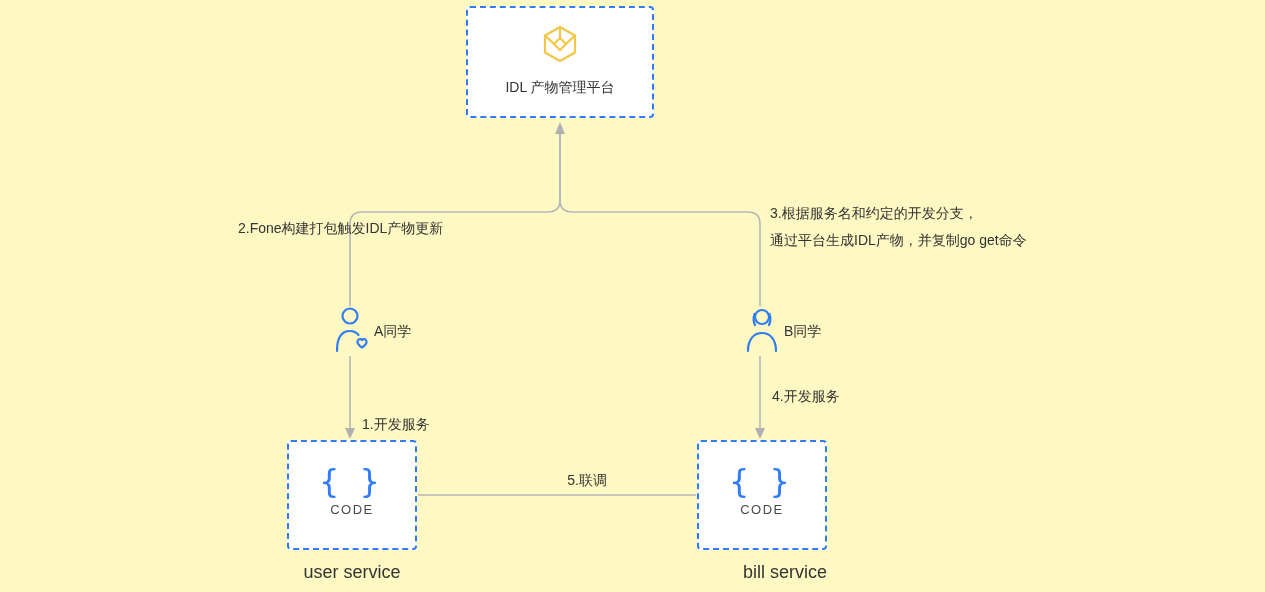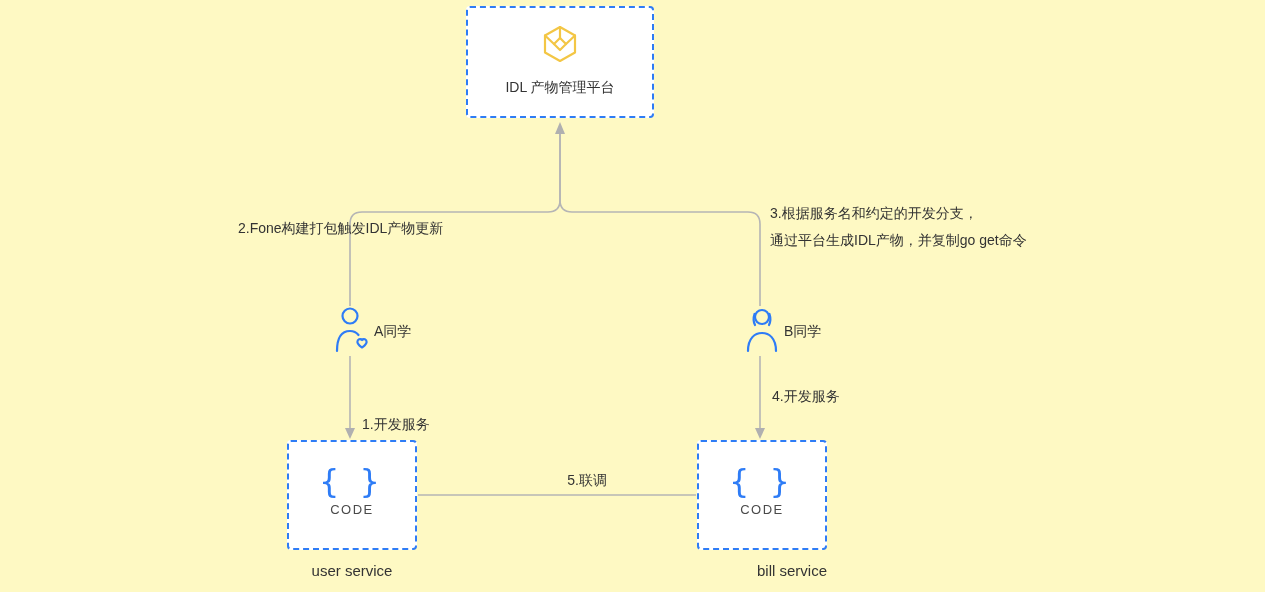--- a/index.html
+++ b/index.html
@@ -52,21 +52,21 @@
     margin-top: 4px;
     font-size: 13px;
     letter-spacing: 1.5px;
     color: #4a4a4a;
   }
   .service-caption {
     position: absolute;
     width: 130px;
     top: 562px;
     text-align: center;
-    font-size: 15px;
+    font-size: 18px;
     color: #333333;
   }
   .service-caption.user { left: 287px; }
   .service-caption.bill { left: 697px; text-align: right; }
   .actor {
     position: absolute;
     display: flex;
     align-items: center;
   }
   .actor-a { left: 334px; top: 306px; }

